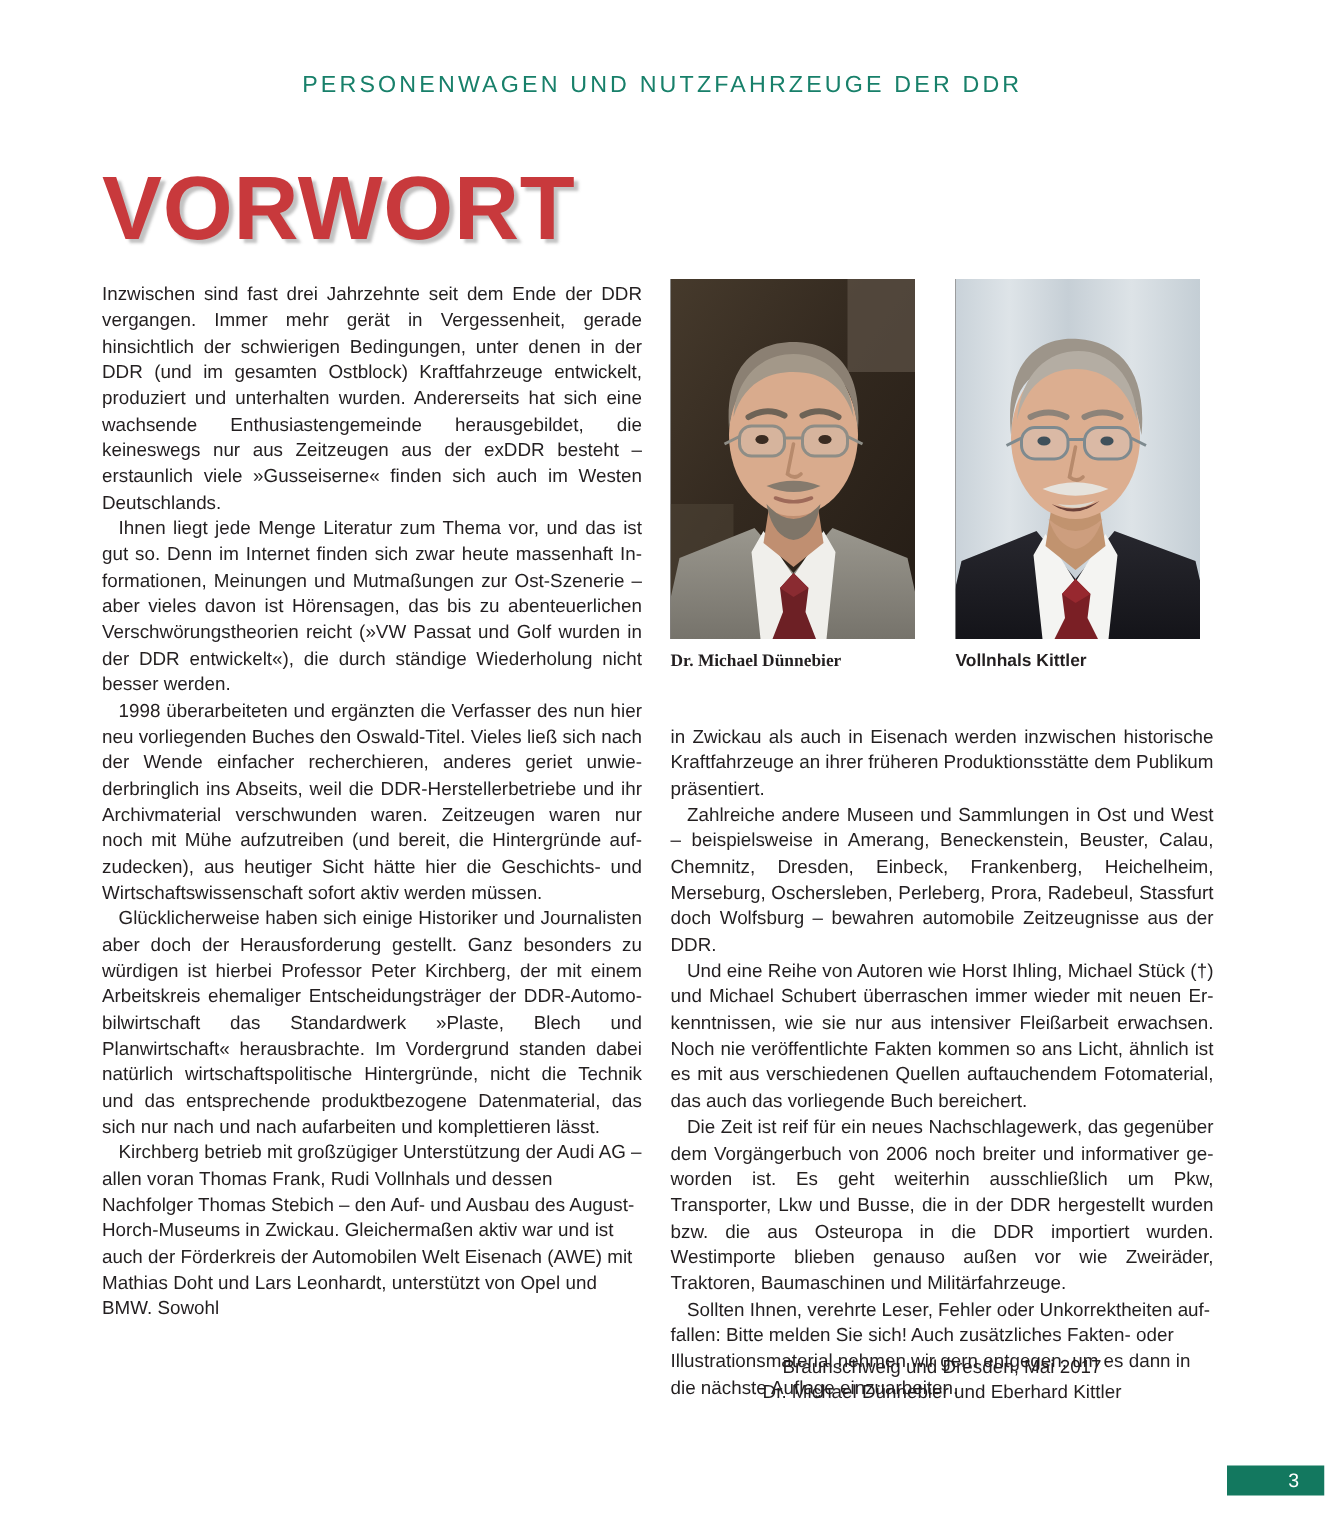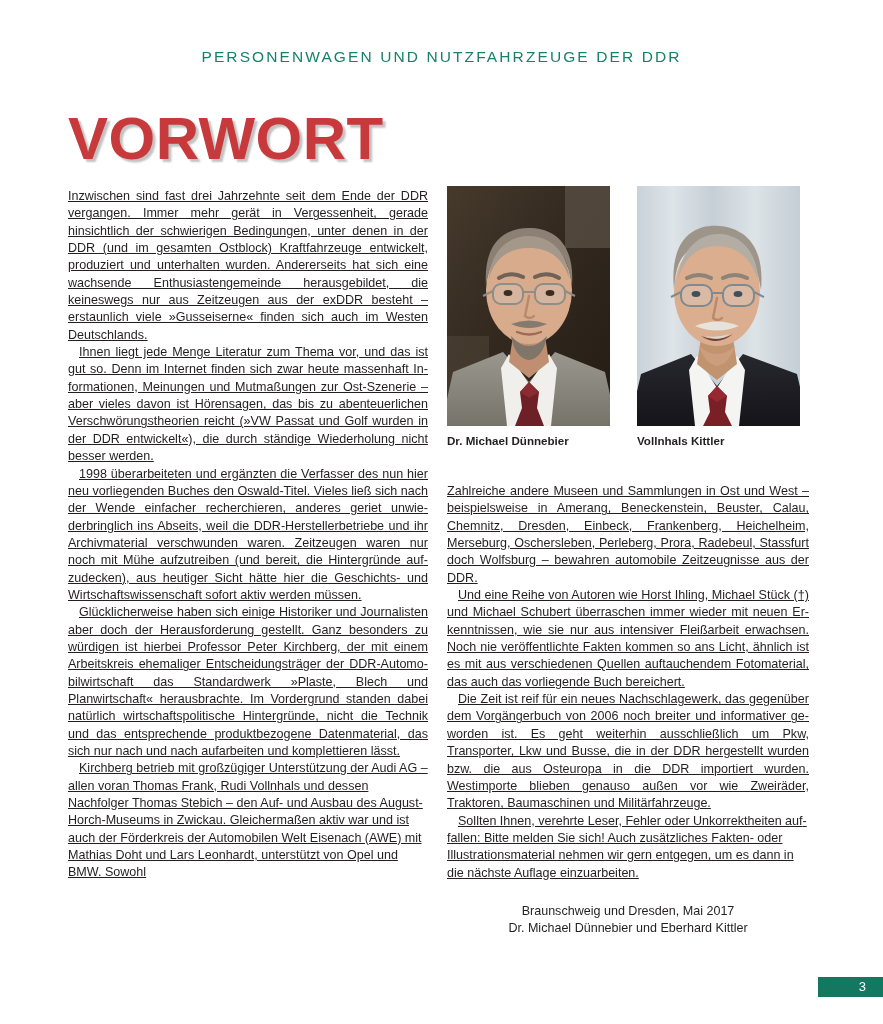--- a/index.html
+++ b/index.html
@@ -66,21 +66,21 @@
     top: 188px;
     width: 360px;
   }
 
   .col-right {
     left: 447px;
     top: 483px;
     width: 362px;
   }
 
-  .col p { margin: 0; text-decoration: underline; }
+  .col p { margin: 0; }
   .col p + p { text-indent: 11px; }
 
   .col p:last-child { text-align: left; }
 
   
   .photo {
     position: absolute;
     overflow: hidden;
     background: #2a2a2a;
   }
@@ -90,21 +90,21 @@
 
   .photo svg { display: block; width: 100%; height: 100%; }
 
   .photo-caption {
     position: absolute;
     font-size: 11.6px;
     font-weight: bold;
     color: #231f20;
     white-space: nowrap;
   }
-  .caption-1 { left: 447px; top: 434px; }
+  .caption-1 { left: 447px; top: 434px; font-family: Liberation Serif, serif; }
   .caption-2 { left: 637px; top: 434px; }
 
   
   .signature {
     position: absolute;
     left: 447px;
     top: 903px;
     width: 362px;
     font-size: 12.55px;
     line-height: 17.35px;
@@ -259,20 +259,21 @@
 
   <div class="col col-left">
     <p>Inzwischen sind fast drei Jahrzehnte seit dem Ende der DDR ver­gangen. Immer mehr gerät in Vergessenheit, gerade hinsichtlich der schwierigen Bedingungen, unter denen in der DDR (und im gesamten Ostblock) Kraftfahrzeuge entwickelt, produziert und unterhalten wurden. Andererseits hat sich eine wachsende Ent­husiastengemeinde herausgebildet, die keineswegs nur aus Zeit­zeugen aus der exDDR besteht – erstaunlich viele »Gusseiserne« finden sich auch im Westen Deutschlands.</p>
     <p>Ihnen liegt jede Menge Literatur zum Thema vor, und das ist gut so. Denn im Internet finden sich zwar heute massenhaft In­formationen, Meinungen und Mutmaßungen zur Ost-Szenerie – aber vieles davon ist Hörensagen, das bis zu abenteuerlichen Ver­schwörungstheorien reicht (»VW Passat und Golf wurden in der DDR entwickelt«), die durch ständige Wiederholung nicht besser werden.</p>
     <p>1998 überarbeiteten und ergänzten die Verfasser des nun hier neu vorliegenden Buches den Oswald-Titel. Vieles ließ sich nach der Wende einfacher recherchieren, anderes geriet unwie­derbringlich ins Abseits, weil die DDR-Herstellerbetriebe und ihr Archivmaterial verschwunden waren. Zeitzeugen waren nur noch mit Mühe aufzutreiben (und bereit, die Hintergründe auf­zudecken), aus heutiger Sicht hätte hier die Geschichts- und Wirt­schaftswissenschaft sofort aktiv werden müssen.</p>
     <p>Glücklicherweise haben sich einige Historiker und Journa­listen aber doch der Herausforderung gestellt. Ganz besonders zu würdigen ist hierbei Professor Peter Kirchberg, der mit einem Arbeitskreis ehemaliger Entscheidungsträger der DDR-Automo­bilwirtschaft das Standardwerk »Plaste, Blech und Planwirtschaft« herausbrachte. Im Vordergrund standen dabei natürlich wirt­schaftspolitische Hintergründe, nicht die Technik und das ent­sprechende produktbezogene Datenmaterial, das sich nur nach und nach aufarbeiten und komplettieren lässt.</p>
     <p>Kirchberg betrieb mit großzügiger Unterstützung der Audi AG – allen voran Thomas Frank, Rudi Vollnhals und dessen Nachfolger Thomas Stebich – den Auf- und Ausbau des August-Horch-Mu­seums in Zwickau. Gleichermaßen aktiv war und ist auch der Förderkreis der Automobilen Welt Eisenach (AWE) mit Mathias Doht und Lars Leonhardt, unterstützt von Opel und BMW. Sowohl</p>
   </div>
 
   <div class="col col-right">
+    <p>in Zwickau als auch in Eisenach werden inzwischen historische Kraftfahrzeuge an ihrer früheren Produktionsstätte dem Publi­kum präsentiert.</p>
     <p>Zahlreiche andere Museen und Sammlungen in Ost und West – beispielsweise in Amerang, Beneckenstein, Beuster, Calau, Chem­nitz, Dresden, Einbeck, Frankenberg, Heichelheim, Merseburg, Oschersleben, Perleberg, Prora, Radebeul, Stassfurt doch Wolfs­burg – bewahren automobile Zeitzeugnisse aus der DDR.</p>
     <p>Und eine Reihe von Autoren wie Horst Ihling, Michael Stück (†) und Michael Schubert überraschen immer wieder mit neuen Er­kenntnissen, wie sie nur aus intensiver Fleißarbeit erwachsen. Noch nie veröffentlichte Fakten kommen so ans Licht, ähnlich ist es mit aus verschiedenen Quellen auftauchendem Fotomaterial, das auch das vorliegende Buch bereichert.</p>
     <p>Die Zeit ist reif für ein neues Nachschlagewerk, das gegenüber dem Vorgängerbuch von 2006 noch breiter und informativer ge­worden ist. Es geht weiterhin ausschließlich um Pkw, Transporter, Lkw und Busse, die in der DDR hergestellt wurden bzw. die aus Osteuropa in die DDR importiert wurden. Westimporte blieben genauso außen vor wie Zweiräder, Traktoren, Baumaschinen und Militärfahrzeuge.</p>
     <p>Sollten Ihnen, verehrte Leser, Fehler oder Unkorrektheiten auf­fallen: Bitte melden Sie sich! Auch zusätzliches Fakten- oder Illus­trationsmaterial nehmen wir gern entgegen, um es dann in die nächste Auflage einzuarbeiten.</p>
   </div>
 
   <div class="signature">
     <div>Braunschweig und Dresden, Mai 2017</div>
     <div>Dr. Michael Dünnebier und Eberhard Kittler</div>
   </div>

